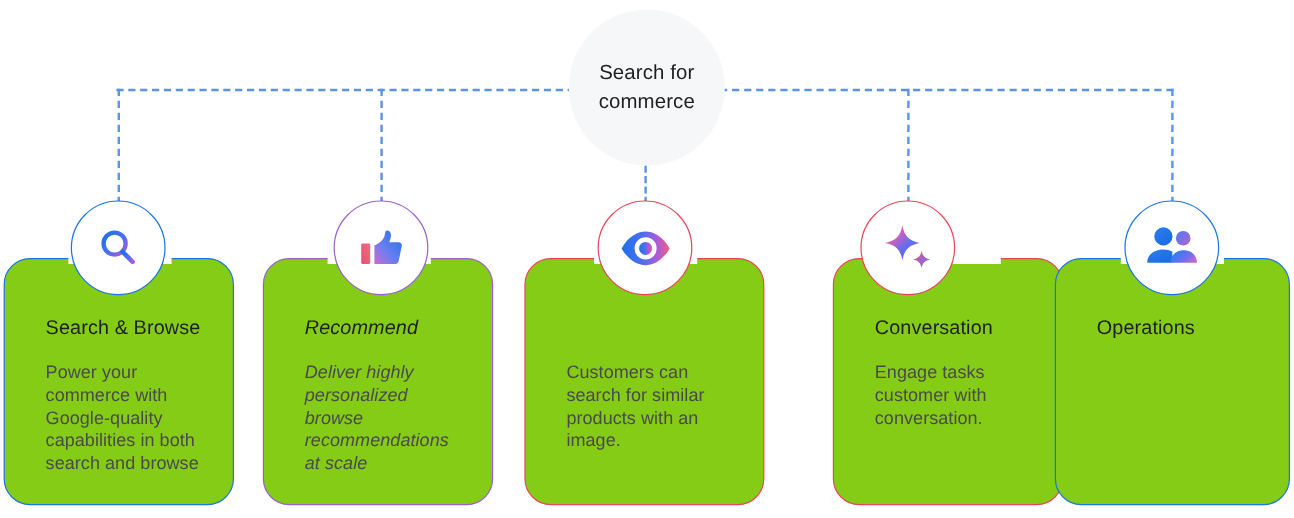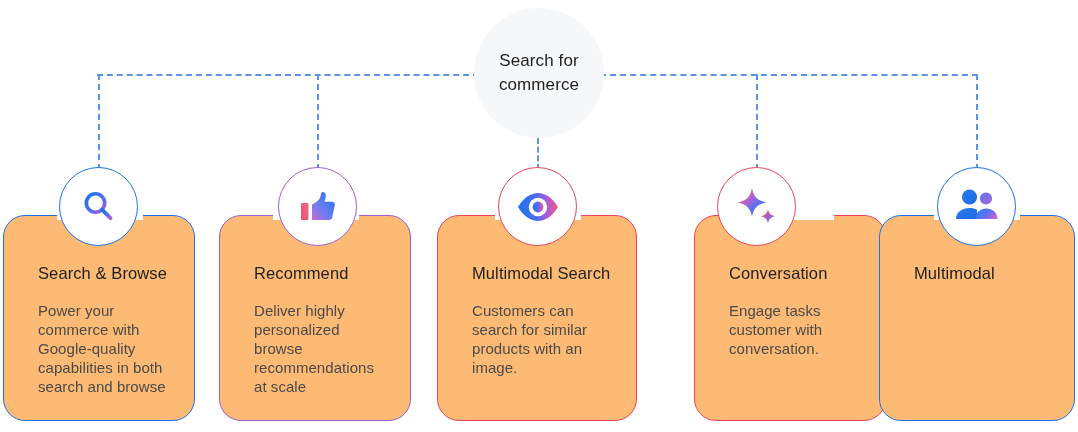--- a/index.html
+++ b/index.html
@@ -51,21 +51,21 @@
     border-left: 2px dashed #5b93e8;
   }
 
   
   .card {
     position: absolute;
     top: 215px;
     height: 206px;
     border-radius: 22px;
     border: 1.4px solid #1a73e8;
-    background: #fdba74;
+    background: #84cc16;
     z-index: 2;
   }
   .card-title {
     position: absolute;
     left: 34px;
     top: 48px;
     font-size: 16.5px;
     color: #1f1f1f;
     letter-spacing: .1px;
     white-space: nowrap;
@@ -140,21 +140,21 @@
             <stop offset="55%" stop-color="#4a6ff0"></stop>
             <stop offset="100%" stop-color="#b05ad6"></stop>
           </linearGradient>
         </defs>
         <circle cx="16.5" cy="16" r="9.2" fill="none" stroke="url(#g1)" stroke-width="3.6"></circle>
         <line x1="23.2" y1="22.8" x2="31.5" y2="31.2" stroke="url(#g1)" stroke-width="3.8" stroke-linecap="round"></line>
       </svg>
     </span>
   </div>
 
-  <div class="card" style="left:219px; width:192px; border-color:#9a5fd0;">
+  <div class="card" style="left:219px; width:192px; border-color:#9a5fd0;font-style:italic;">
     <div class="notch" style="left:53px;"></div>
     <div class="card-title">Recommend</div>
     <div class="card-desc">Deliver highly personalized browse recommendations at scale</div>
   </div>
   <div class="icon-circle" style="left:278px; top:167px; border-color:#9a5fd0;">
     <span>
       <svg width="42" height="40" viewBox="0 0 42 40">
         <defs>
           <linearGradient id="g2a" x1="0" y1="1" x2="1" y2="0">
             <stop offset="0%" stop-color="#e8516e"></stop>
@@ -167,21 +167,20 @@
           </linearGradient>
         </defs>
         <rect x="4" y="16" width="7.5" height="17" rx="1.2" fill="url(#g2a)"></rect>
         <path d="M15 33 V17.5 C15 17.5 21.5 14.8 23.2 10.2 C24.2 7.4 23.6 5.2 25.6 5 C28.2 4.7 29.3 7.8 28.6 11 C28.2 13 27.4 14.8 27.4 14.8 H35 C37 14.8 38.2 16.3 37.8 18 L35.3 30.2 C35 32 33.6 33 32 33 Z" fill="url(#g2b)"></path>
       </svg>
     </span>
   </div>
 
   <div class="card" style="left:437px; width:200px; border-color:#ea4458;">
     <div class="notch" style="left:57px;"></div>
-    <div class="card-title">Multimodal Search</div>
     <div class="card-desc">Customers can search for similar products with an image.</div>
   </div>
   <div class="icon-circle" style="left:498px; top:167px; border-color:#ea4458;">
     <span>
       <svg width="46" height="34" viewBox="0 0 46 34">
         <defs>
           <linearGradient id="g3" x1="0" y1="0.5" x2="1" y2="0.5">
             <stop offset="0%" stop-color="#1a73e8"></stop>
             <stop offset="45%" stop-color="#4f6df0"></stop>
             <stop offset="75%" stop-color="#b05ad6"></stop>
@@ -217,21 +216,21 @@
           </linearGradient>
         </defs>
         <path d="M17 2 C18.6 10.8 22.6 14.8 31.4 16.4 C22.6 18 18.6 22 17 30.8 C15.4 22 11.4 18 2.6 16.4 C11.4 14.8 15.4 10.8 17 2 Z" fill="url(#g4)"></path>
         <path d="M33 23 C33.8 27.4 35.8 29.4 40.2 30.2 C35.8 31 33.8 33 33 37.4 C32.2 33 30.2 31 25.8 30.2 C30.2 29.4 32.2 27.4 33 23 Z" fill="url(#g4b)"></path>
       </svg>
     </span>
   </div>
 
   <div class="card" style="left:879px; width:196px; border-color:#1a73e8;">
     <div class="notch" style="left:54px;"></div>
-    <div class="card-title">Multimodal</div>
+    <div class="card-title">Operations</div>
   </div>
   <div class="icon-circle" style="left:937px; top:167px; border-color:#1a73e8;">
     <span>
       <svg width="46" height="38" viewBox="0 0 46 38">
         <defs>
           <linearGradient id="g5a" x1="0" y1="0" x2="1" y2="1">
             <stop offset="0%" stop-color="#2b7ef0"></stop>
             <stop offset="100%" stop-color="#1a68e0"></stop>
           </linearGradient>
           <linearGradient id="g5b" x1="0" y1="0" x2="1" y2="1">

